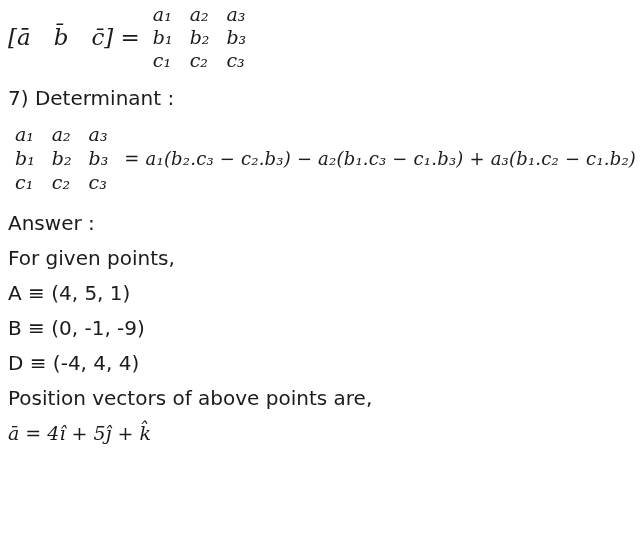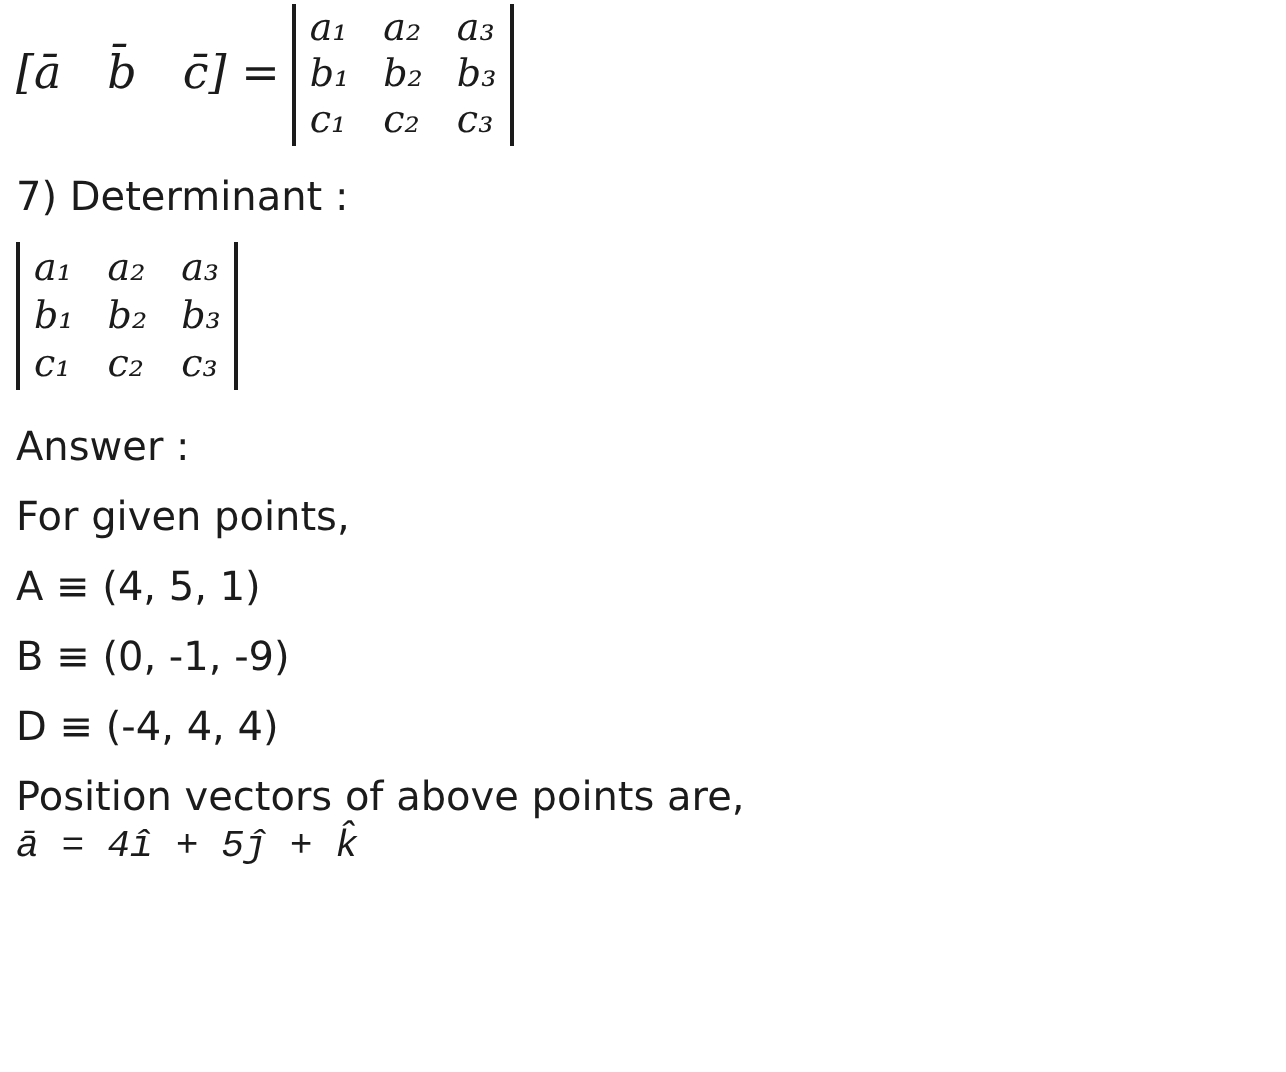--- a/index.html
+++ b/index.html
@@ -36,20 +36,21 @@
     height: 76px;
   }
   .lhs {
     font-size: 23px;
     margin-right: 6px;
     white-space: pre;
   }
   .det {
     display: inline-flex;
     align-items: stretch;
+    flex-direction: column;
   }
   .dbar {
     width: 2px;
     background: #1b1b1b;
   }
   .dgrid {
     display: grid;
     grid-template-columns: repeat(3, auto);
     column-gap: 17px;
     justify-items: start;
@@ -75,23 +76,22 @@
     font-size: 20px;
     line-height: 16px;
   }
   .text.heading {
     margin-top: 18px;
   }
   
   .veq {
     font-size: 19px;
     line-height: 26px;
-    margin: 4px 0 0 0;
+    margin: 14px 0 0 0;
     white-space: pre;
-    font-family: Liberation Mono, monospace;
   }
   .veq.last {
     margin-top: 19px;
   }
 </style>
 </head>
 <body>
 
 <div class="doc">
 
@@ -125,20 +125,21 @@
         <span class="math cell">a₃</span>
         <span class="math cell">b₁</span>
         <span class="math cell">b₂</span>
         <span class="math cell">b₃</span>
         <span class="math cell">c₁</span>
         <span class="math cell">c₂</span>
         <span class="math cell">c₃</span>
       </span>
       <span class="dbar"></span>
     </span>
+    <span class="math rhs">= a₁(b₂.c₃ − c₂.b₃) − a₂(b₁.c₃ − c₁.b₃) + a₃(b₁.c₂ − c₁.b₂)</span>
   </div>
 
   <p class="text">Answer :</p>
 
   <p class="text">For given points,</p>
 
   <p class="text">A ≡ (4, 5, 1)</p>
   <p class="text">B ≡ (0, -1, -9)</p>
   <p class="text">D ≡ (-4, 4, 4)</p>
 

